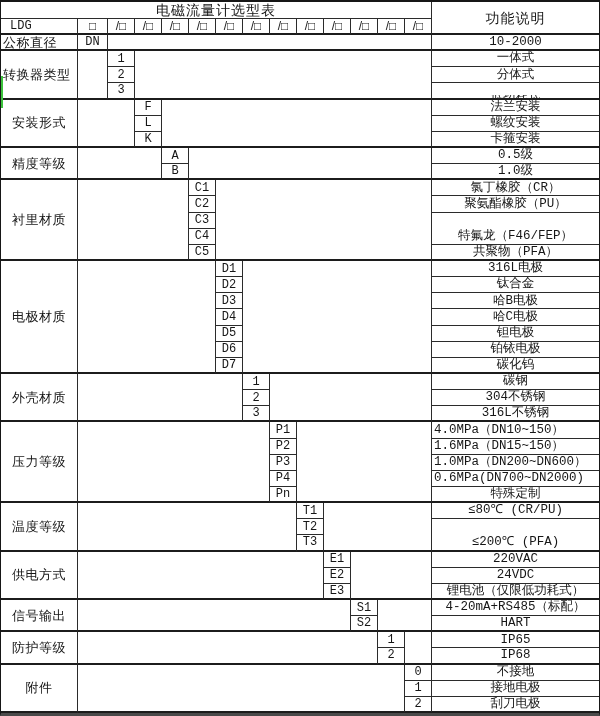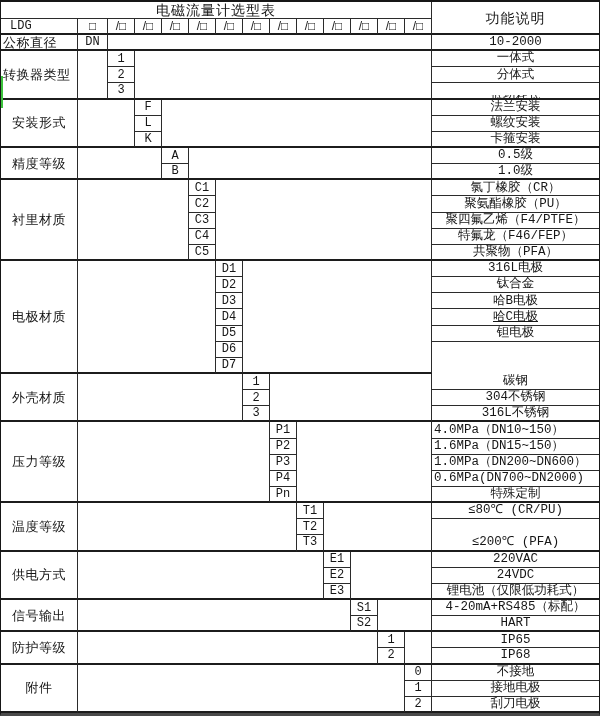--- a/index.html
+++ b/index.html
@@ -84,40 +84,41 @@
     <div class="cell code gs" style="grid-area: 11 / 5;">B</div>
     <div class="cell desc nr gs" style="grid-area: 11 / 15 / auto / 16;">1.0级</div>
     <div class="cell gs" style="grid-area: 10 / 6 / 12 / 15;"></div>
     <div class="cell label gs" style="grid-area: 12 / 1 / 17;">衬里材质</div>
     <div class="cell gs" style="grid-area: 12 / 2 / 17 / 6;"></div>
     <div class="cell code" style="grid-area: 12 / 6;">C1</div>
     <div class="cell desc nr" style="grid-area: 12 / 15 / auto / 16;">氯丁橡胶（CR）</div>
     <div class="cell code" style="grid-area: 13 / 6;">C2</div>
     <div class="cell desc nr" style="grid-area: 13 / 15 / auto / 16;">聚氨酯橡胶（PU）</div>
     <div class="cell code" style="grid-area: 14 / 6;">C3</div>
-    <div class="cell desc nr" style="grid-area: 14 / 15 / auto / 16;">聚四氟乙烯（F4/PTFE）</div>
     <div class="cell code" style="grid-area: 15 / 6;">C4</div>
     <div class="cell desc nr" style="grid-area: 15 / 15 / auto / 16;">特氟龙（F46/FEP）</div>
     <div class="cell code gs" style="grid-area: 16 / 6;">C5</div>
     <div class="cell desc nr gs" style="grid-area: 16 / 15 / auto / 16;">共聚物（PFA）</div>
     <div class="cell gs" style="grid-area: 12 / 7 / 17 / 15;"></div>
     <div class="cell label gs" style="grid-area: 17 / 1 / 24;">电极材质</div>
     <div class="cell gs" style="grid-area: 17 / 2 / 24 / 7;"></div>
     <div class="cell code" style="grid-area: 17 / 7;">D1</div>
     <div class="cell desc nr" style="grid-area: 17 / 15 / auto / 16;">316L电极</div>
     <div class="cell code" style="grid-area: 18 / 7;">D2</div>
     <div class="cell desc nr" style="grid-area: 18 / 15 / auto / 16;">钛合金</div>
     <div class="cell code" style="grid-area: 19 / 7;">D3</div>
     <div class="cell desc nr" style="grid-area: 19 / 15 / auto / 16;">哈B电极</div>
     <div class="cell code" style="grid-area: 20 / 7;">D4</div>
-    <div class="cell desc nr" style="grid-area: 20 / 15 / auto / 16; text-decoration: underline;">哈C电极</div>
+    <div class="cell desc nr" style="grid-area: 20 / 15 / auto / 16;">哈C电极</div>
     <div class="cell code" style="grid-area: 21 / 7;">D5</div>
     <div class="cell desc nr" style="grid-area: 21 / 15 / auto / 16;">钽电极</div>
     <div class="cell code" style="grid-area: 22 / 7;">D6</div>
+    <div class="cell desc nr" style="grid-area: 22 / 15 / auto / 16;">铂铱电极</div>
     <div class="cell code gs" style="grid-area: 23 / 7;">D7</div>
+    <div class="cell desc nr gs" style="grid-area: 23 / 15 / auto / 16;">碳化钨</div>
     <div class="cell gs" style="grid-area: 17 / 8 / 24 / 15;"></div>
     <div class="cell label gs" style="grid-area: 24 / 1 / 27;">外壳材质</div>
     <div class="cell gs" style="grid-area: 24 / 2 / 27 / 8;"></div>
     <div class="cell code" style="grid-area: 24 / 8;">1</div>
     <div class="cell desc nr" style="grid-area: 24 / 15 / auto / 16;">碳钢</div>
     <div class="cell code" style="grid-area: 25 / 8;">2</div>
     <div class="cell desc nr" style="grid-area: 25 / 15 / auto / 16;">304不锈钢</div>
     <div class="cell code gs" style="grid-area: 26 / 8;">3</div>
     <div class="cell desc nr gs" style="grid-area: 26 / 15 / auto / 16;">316L不锈钢</div>
     <div class="cell gs" style="grid-area: 24 / 9 / 27 / 15;"></div>

